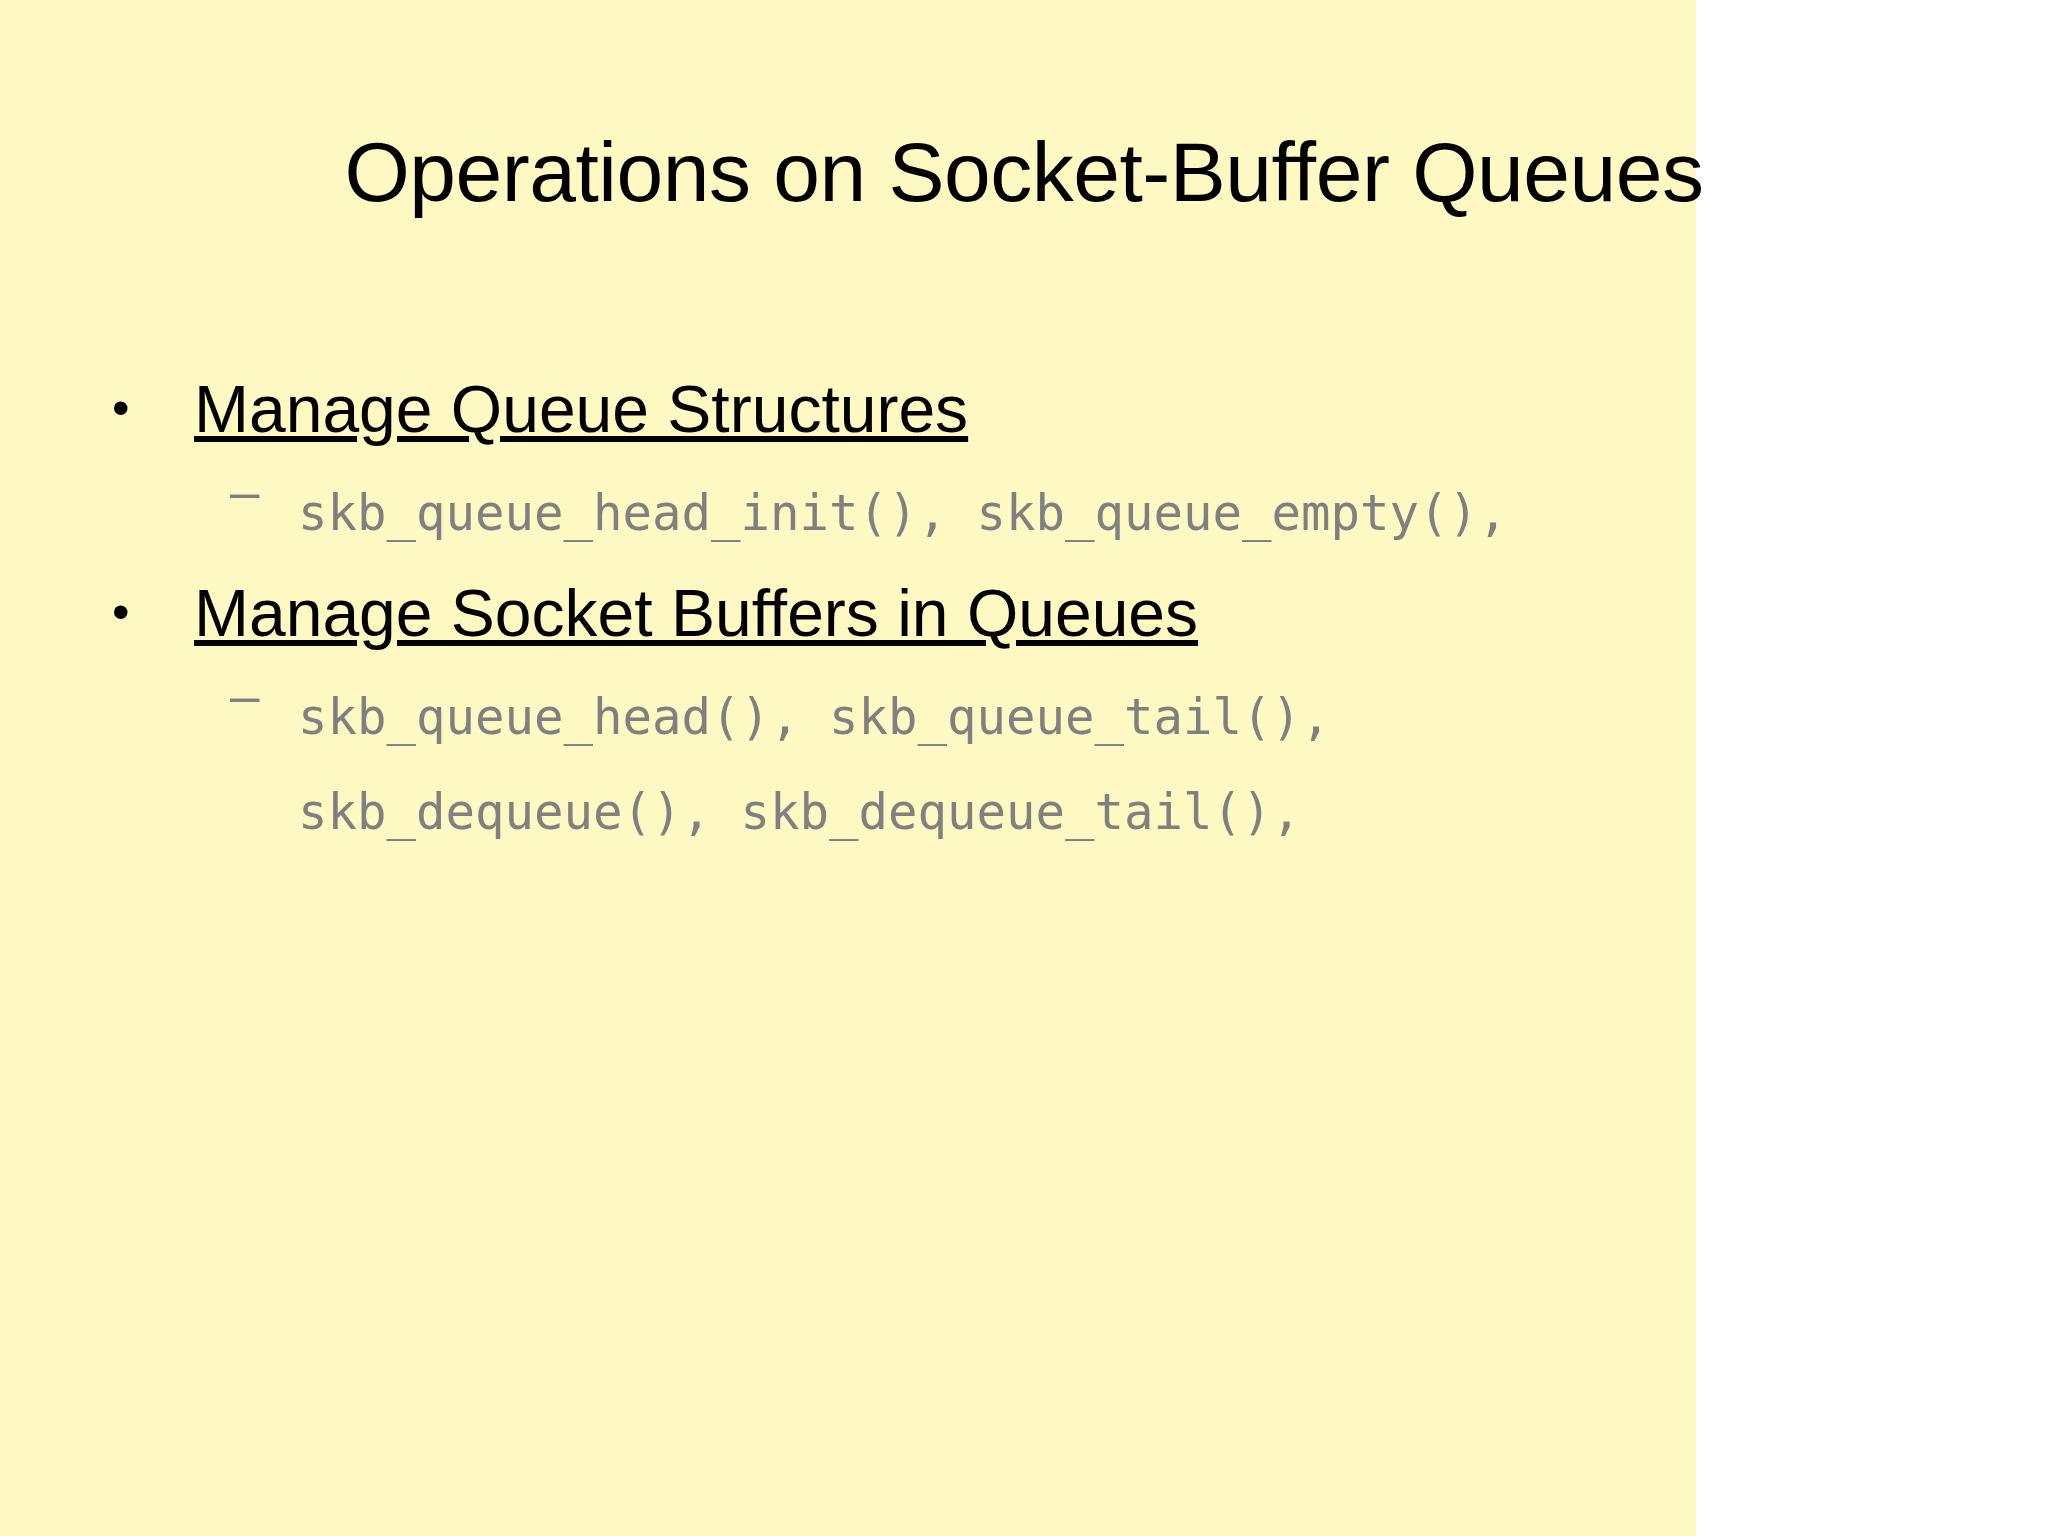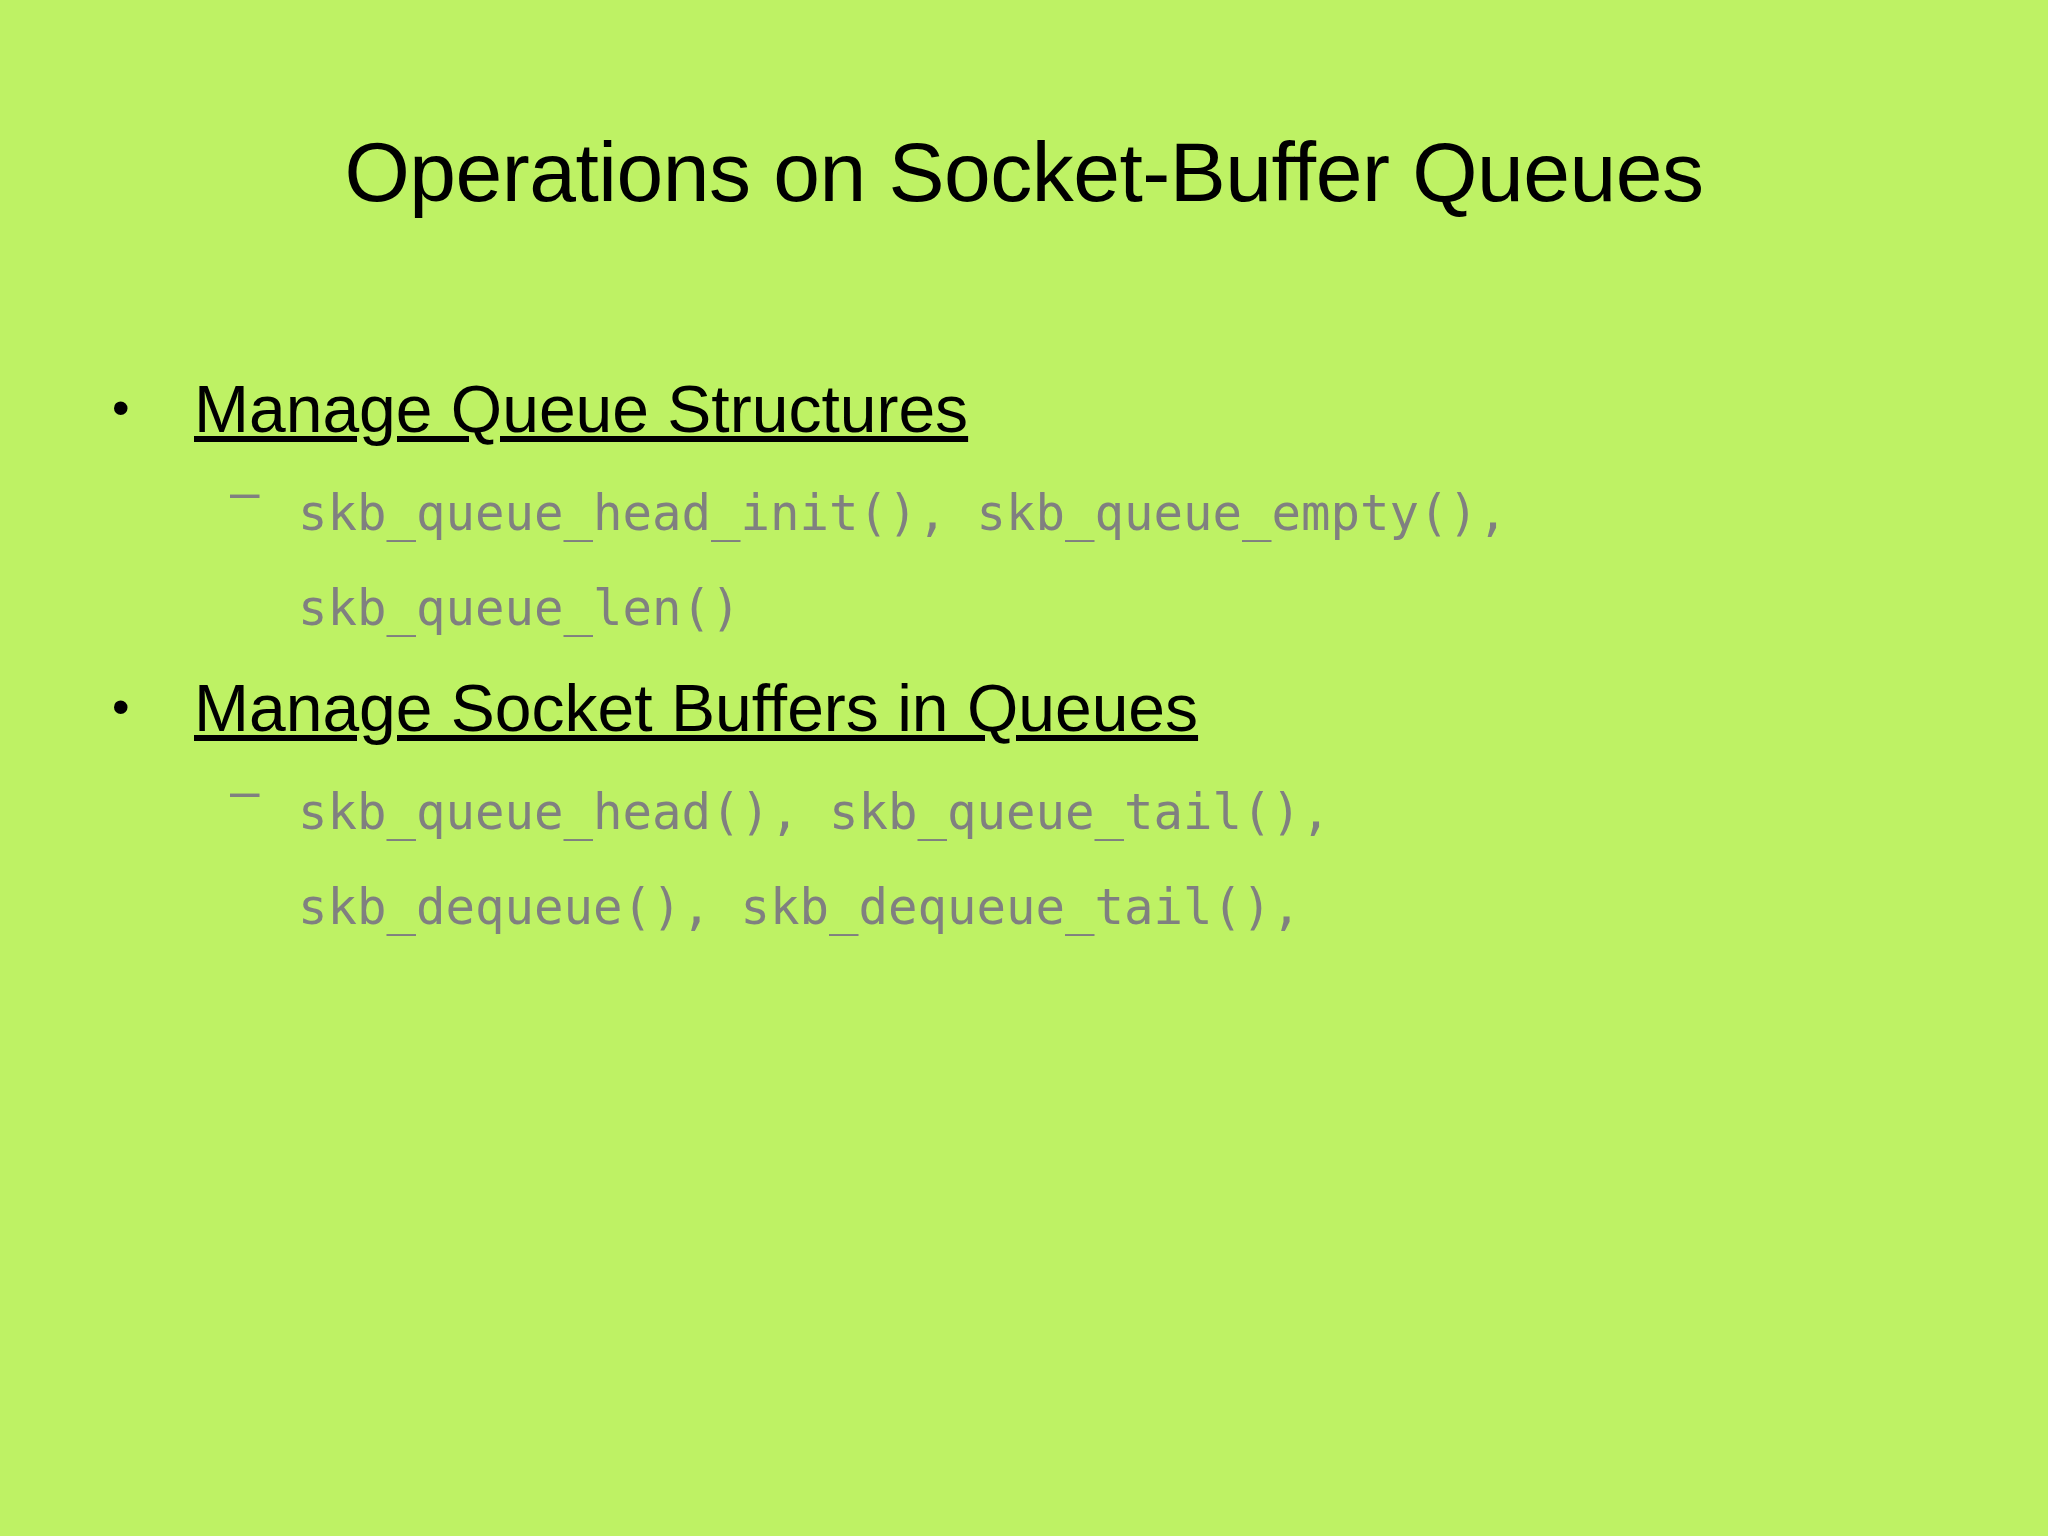--- a/index.html
+++ b/index.html
@@ -11,23 +11,23 @@
     width: 2048px;
     height: 1536px;
     overflow: hidden;
     font-family: "Liberation Sans", sans-serif;
     color: #000000;
     -webkit-font-smoothing: antialiased;
   }
 
   .slide {
     position: relative;
-    width: 2048px;
+    width: 1696px;
     height: 1536px;
-    background: #bef264;
+    background: #fef9c3;
     box-sizing: border-box;
   }
 
   
   .slide-title {
     position: absolute;
     left: 0;
     top: 128px;
     width: 2048px;
     text-align: center;
@@ -118,21 +118,20 @@
 
     <div class="group">
       <div class="bullet-l1">
         <span class="marker">•</span>
         <span class="label">Manage Queue Structures</span>
       </div>
       <div class="bullet-l2">
         <span class="marker">–</span>
         <span class="code-lines">
           <div class="code-line">skb_queue_head_init(), skb_queue_empty(),</div>
-          <div class="code-line">skb_queue_len()</div>
         </span>
       </div>
     </div>
 
     <div class="group">
       <div class="bullet-l1">
         <span class="marker">•</span>
         <span class="label">Manage Socket Buffers in Queues</span>
       </div>
       <div class="bullet-l2">

